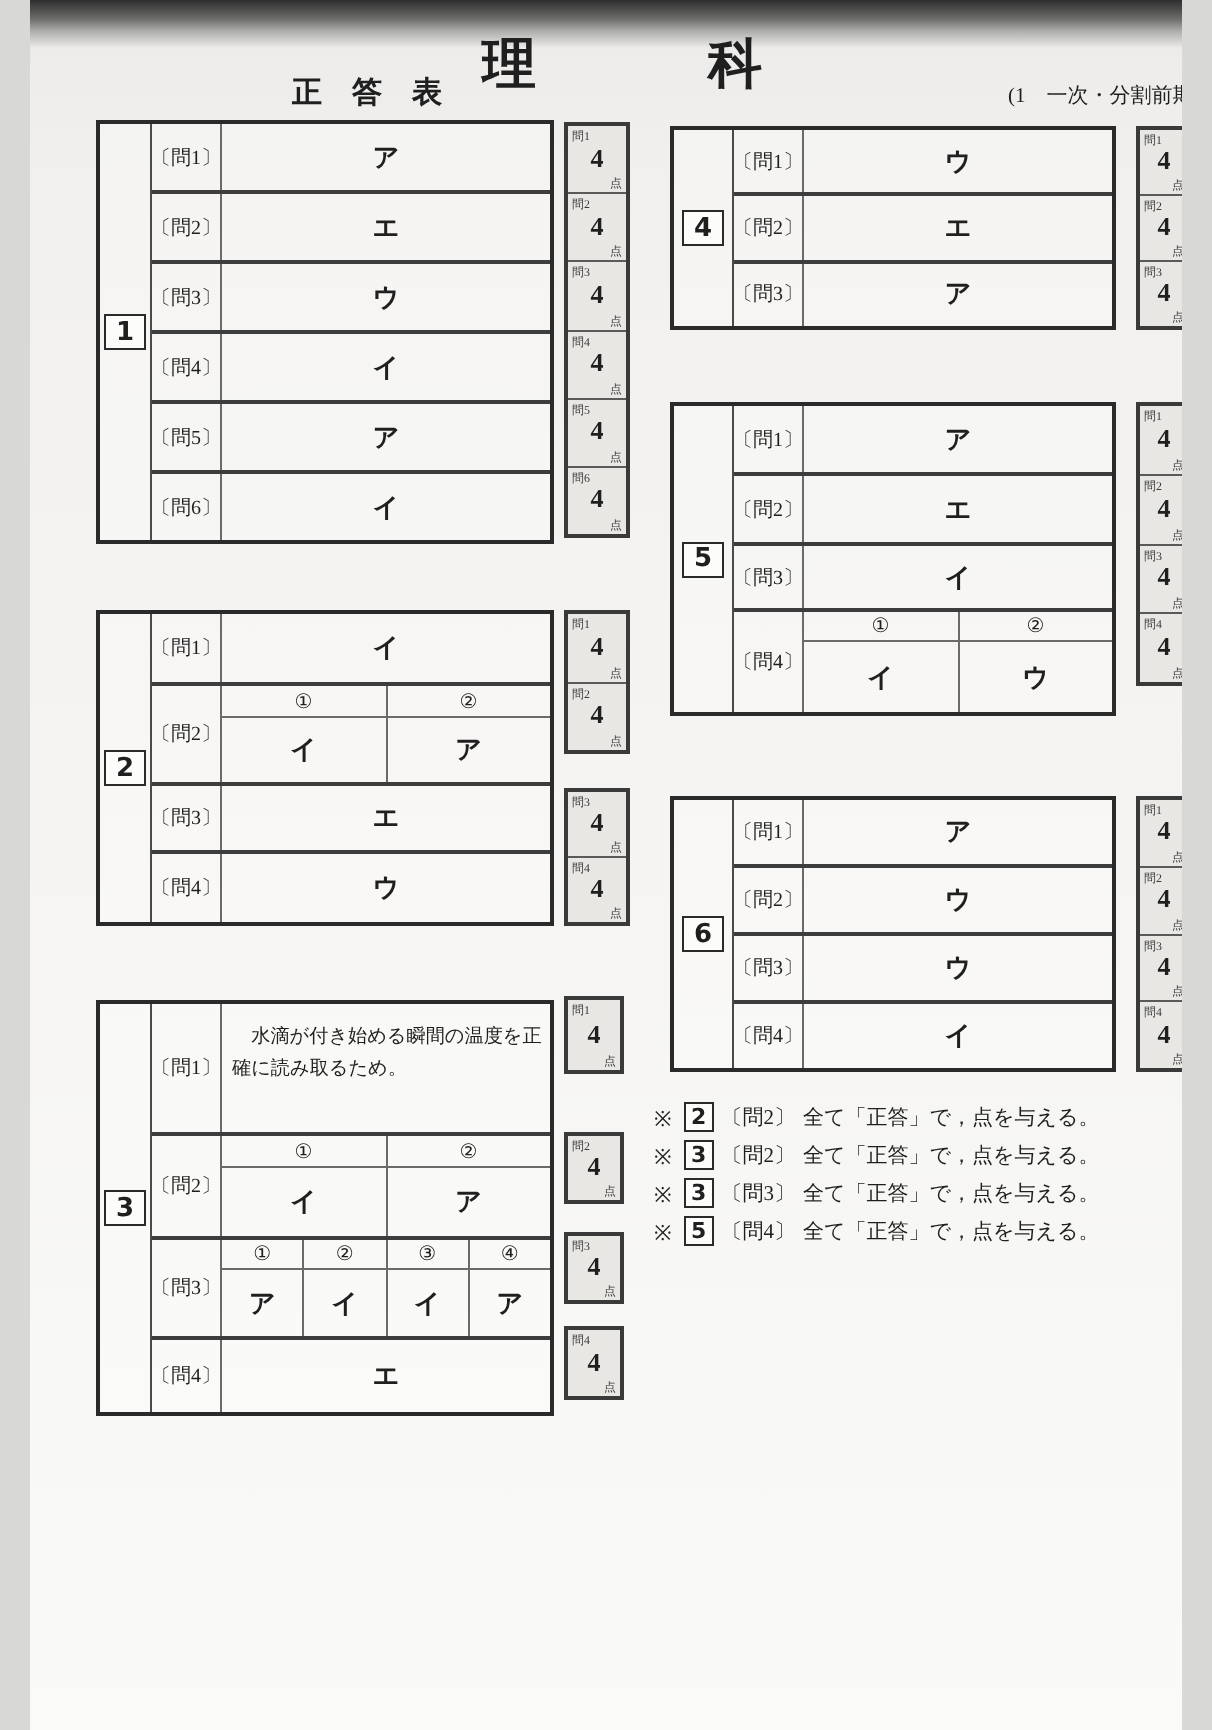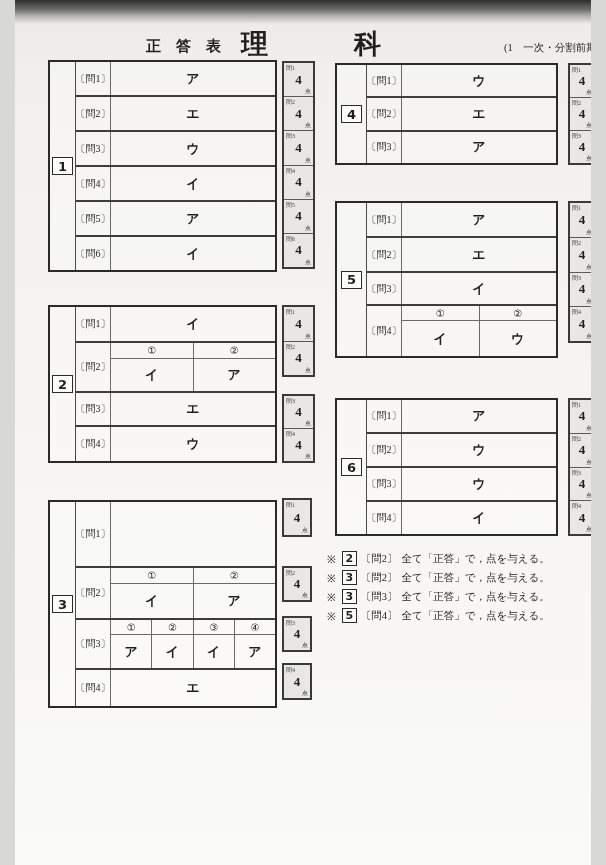--- a/index.html
+++ b/index.html
@@ -11,21 +11,21 @@
     background: linear-gradient(180deg, #ebeae8 0%, #f1f0ee 10%, #f5f4f2 45%, #fafaf8 100%);
     font-family: "Liberation Serif", "DejaVu Serif", serif;
     color: #1f1f1f;
     overflow: hidden;
   }
   .top-shadow {
     position: absolute; left: 0; top: 0; right: 0; height: 24px;
     background: linear-gradient(180deg, #2e2e2e 0%, #6e6e6c 40%, #aeaeac 65%, rgba(240,239,237,0) 100%);
   }
   .hdr-label { position: absolute; left: 131px; top: 37px; font-size: 15px; font-weight: bold; }
-  .hdr-subject { position: absolute; left: 226px; top: 26px; font-size: 27px; font-weight: bold; letter-spacing: 86px; white-space: nowrap; }
+  .hdr-subject { position: absolute; left: 226px; top: 14px; font-size: 27px; font-weight: bold; letter-spacing: 86px; white-space: nowrap; }
   .hdr-edition { position: absolute; left: 489px; top: 41px; font-size: 10.5px; white-space: nowrap; }
 
   .atable {
     position: absolute;
     border: 2px solid #2a2a2a;
     display: flex;
     background: rgba(255,255,255,.30);
   }
   .numcol { width: 26px; border-right: 1px solid #4a4a4a; display: flex; align-items: center; justify-content: center; }
   .numbox {
@@ -212,20 +212,21 @@
     </div>
   </div>
 
   <div class="atable" style="left:33px;top:500px;width:229px;height:208px">
     <div class="numcol">
       <div class="numbox">3</div>
     </div>
     <div class="rows">
       <div class="row" style="height:66px">
         <div class="qlabel">〔問1〕</div>
+        <div class="acell textans">　水滴が付き始める瞬間の温度を正確に読み取るため。</div>
       </div>
       <div class="row" style="height:52px">
         <div class="qlabel">〔問2〕</div>
         <div class="subgrid">
           <div class="subhdr" style="height:16px">
             <div class="subcell">①</div>
             <div class="subcell">②</div>
           </div>
           <div class="subans">
             <div class="subcell">イ</div>

